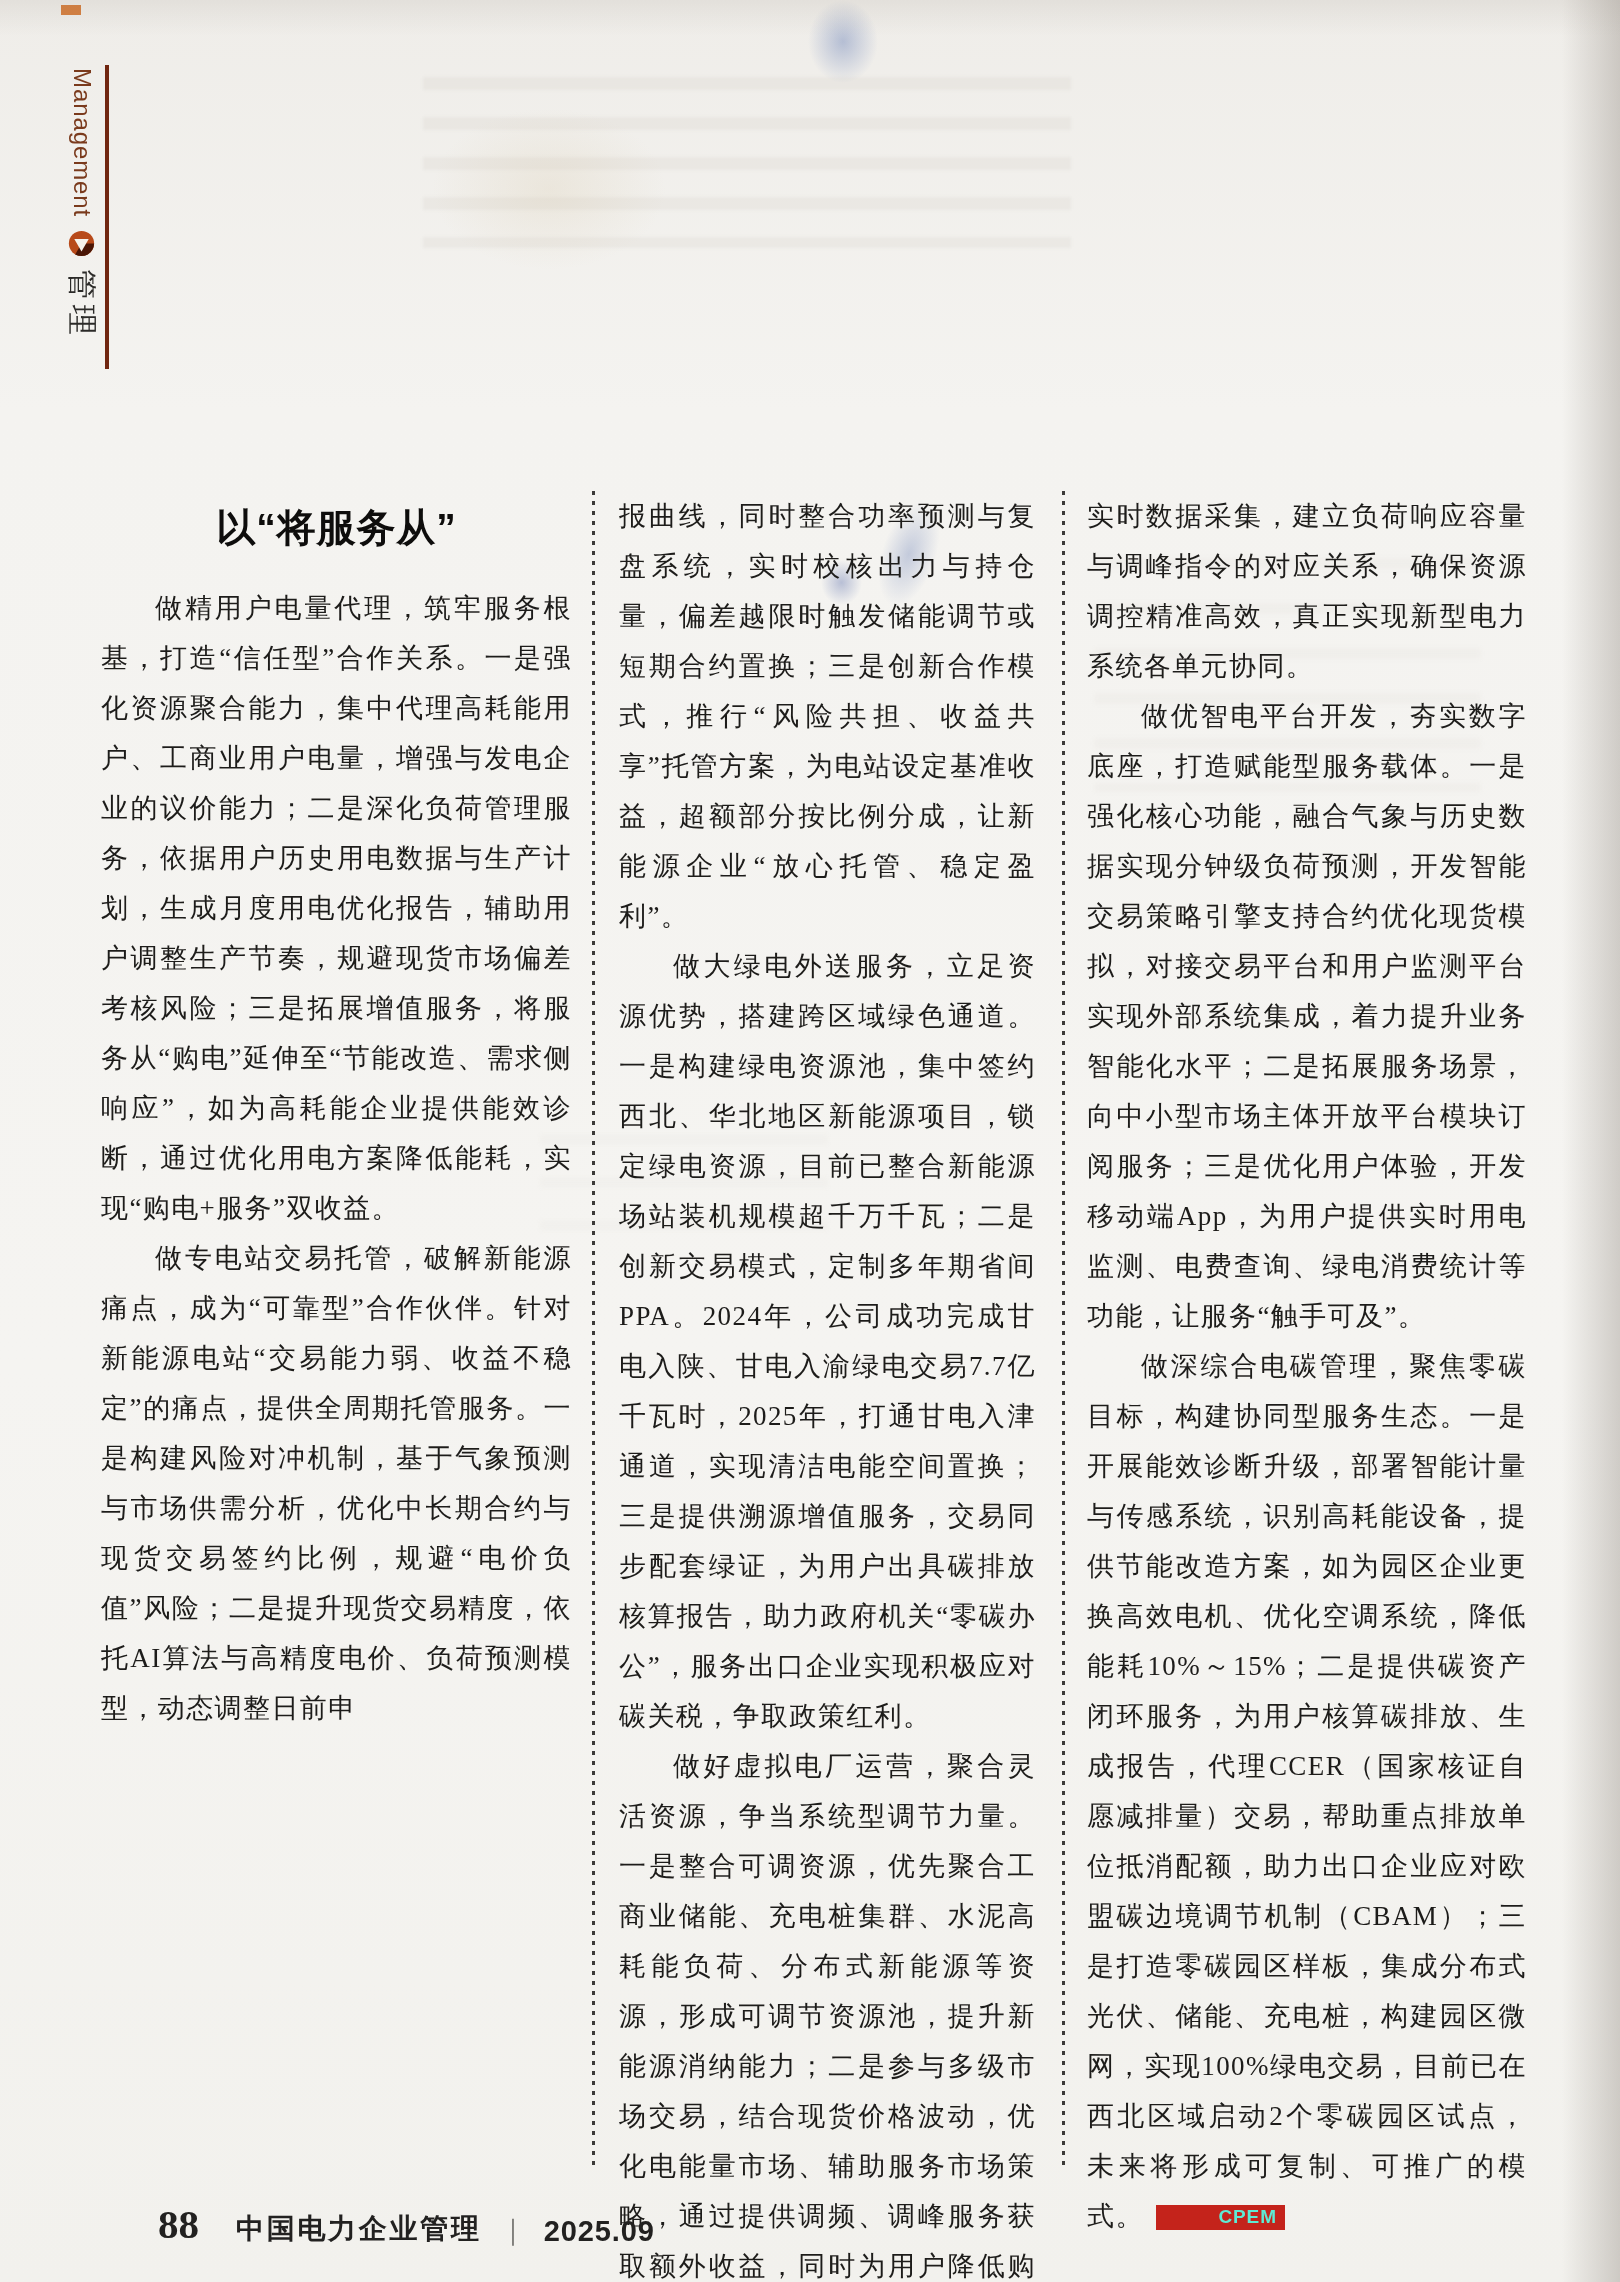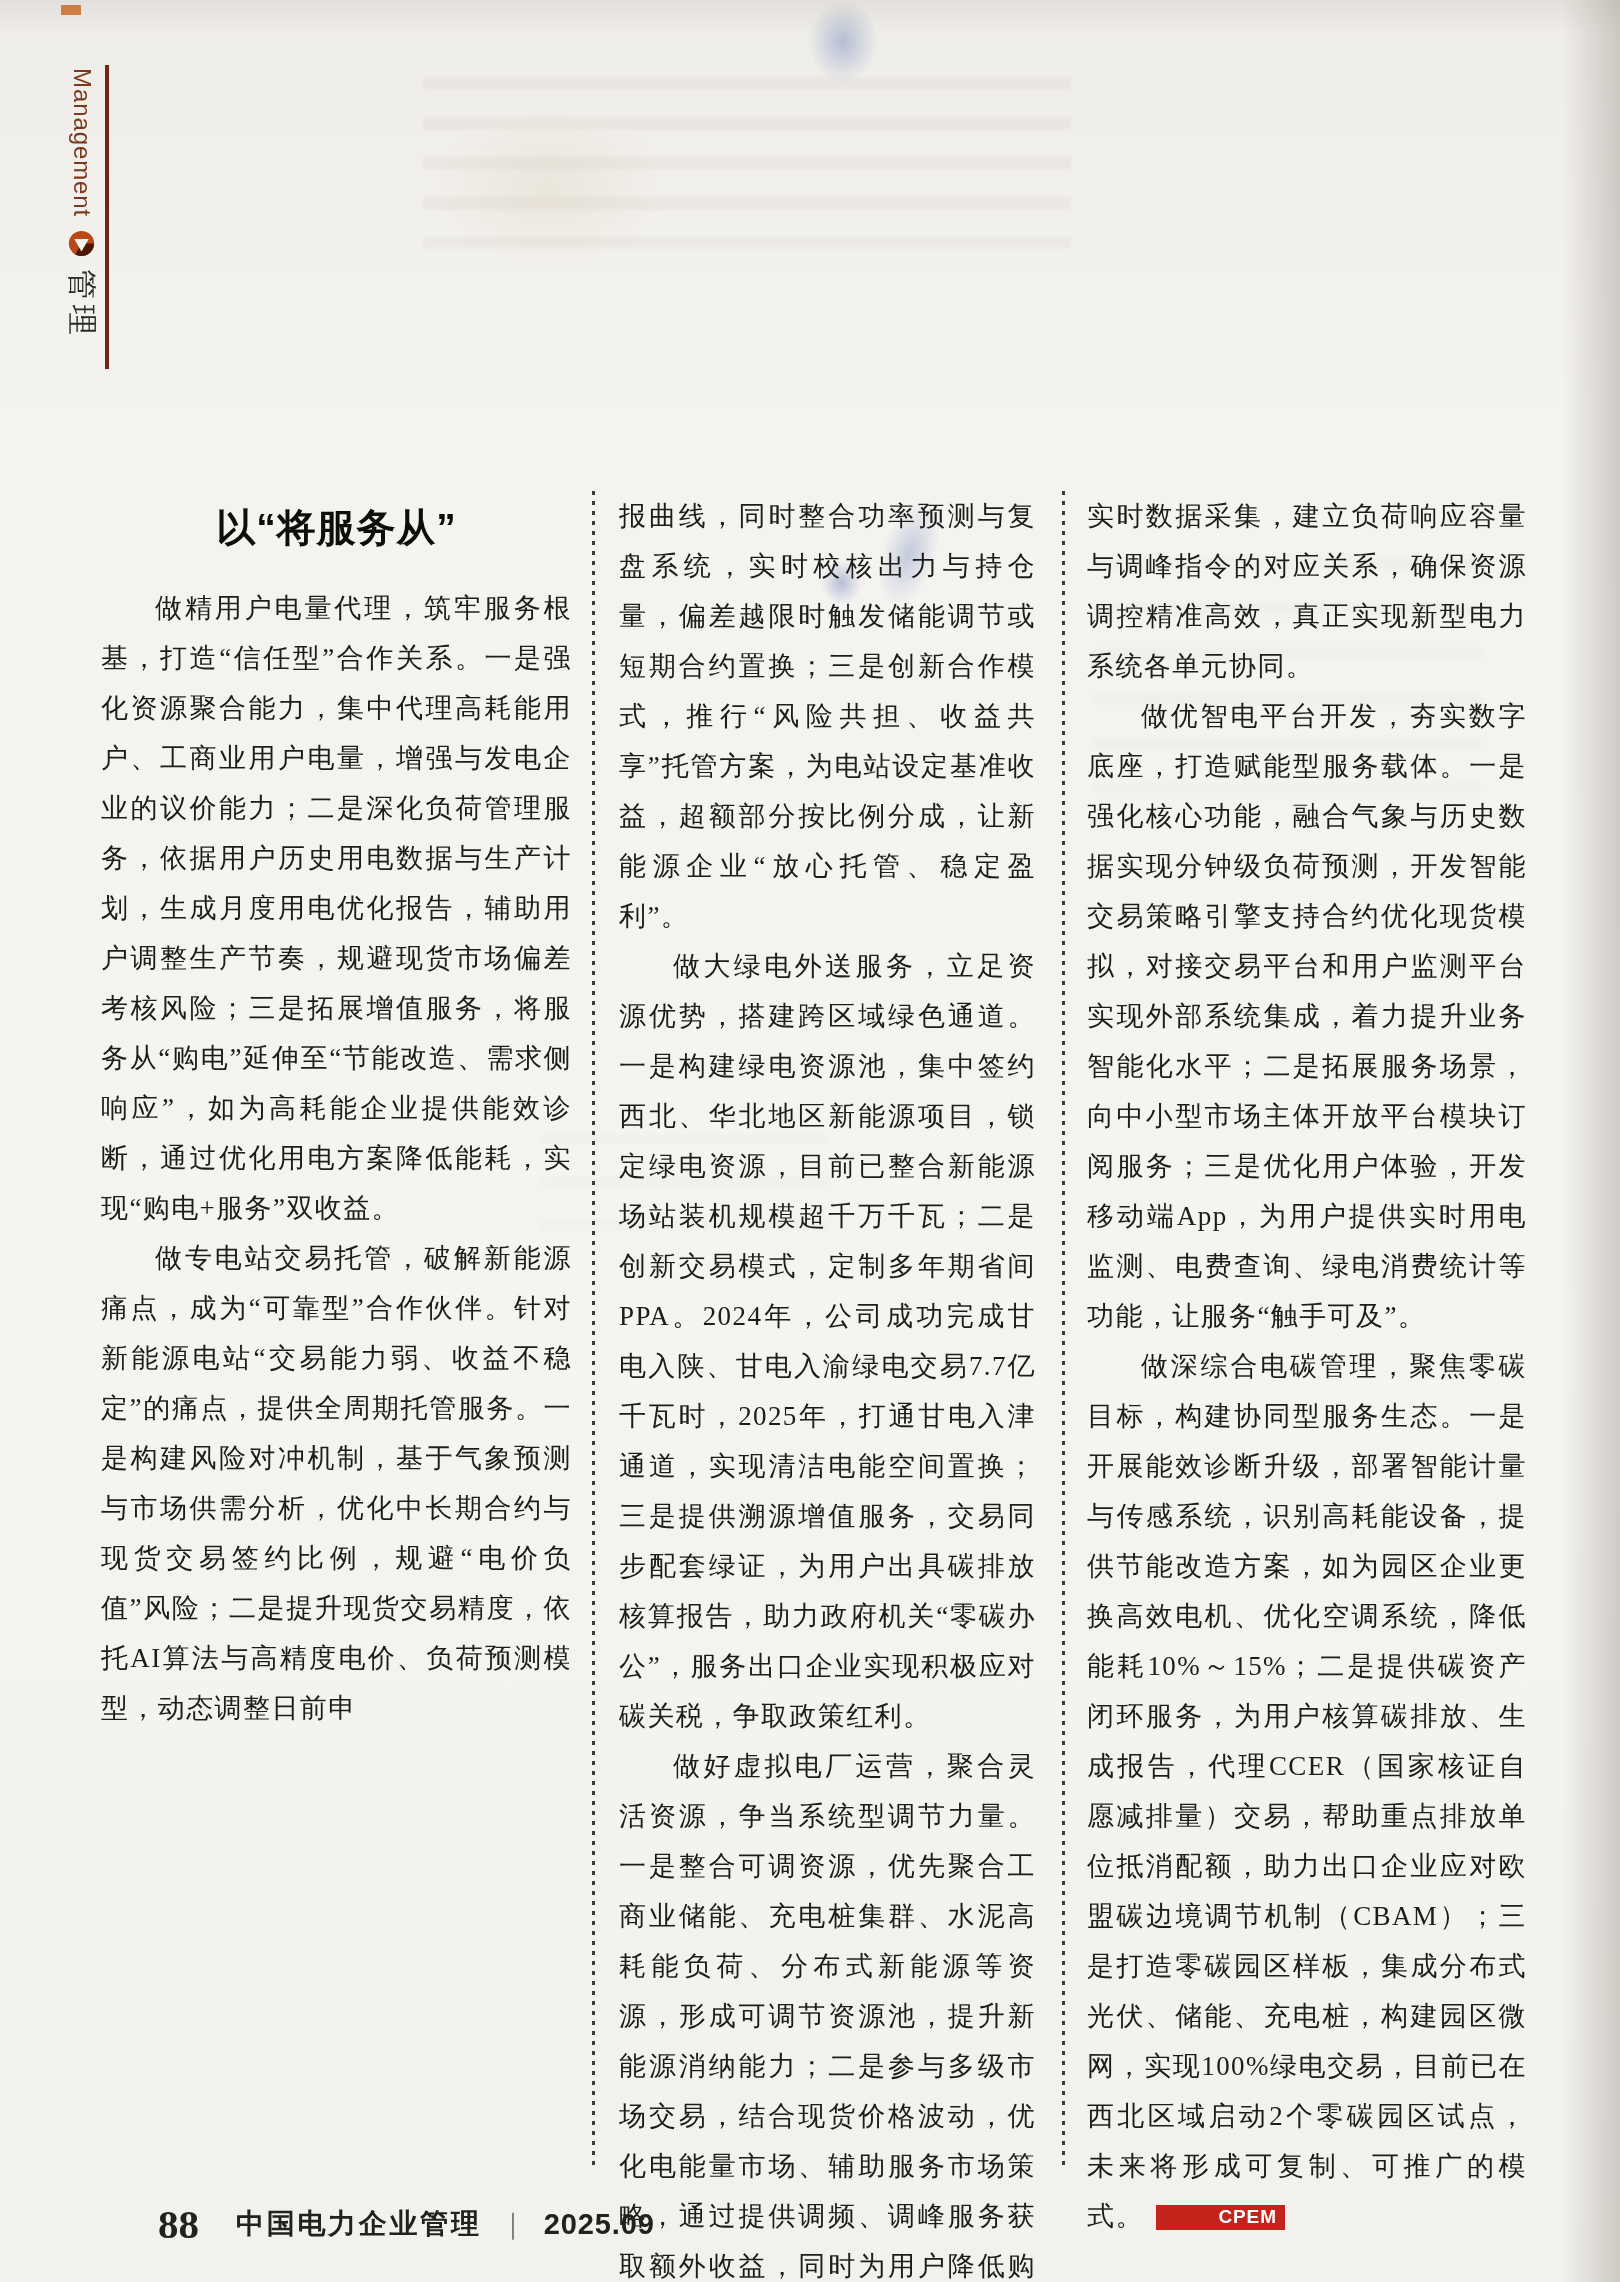--- a/index.html
+++ b/index.html
@@ -61,29 +61,29 @@
   .divider1{left:592px;}
   .divider2{left:1062px;}
 
   .title{
     font-family:"Liberation Sans","DejaVu Sans",sans-serif;
     font-weight:900;font-size:39px;line-height:63px;text-align:center;
     color:#0e0d0c;letter-spacing:0.9px;margin:5.4px 0 23.4px 0;
   }
 
   .cpem-badge{
-    display:inline-block;background:#c4231b;color:#ffffff;
+    display:inline-block;background:#c4231b;color:#5eead4;
     font-family:"Liberation Sans","DejaVu Sans",sans-serif;
     font-size:19px;font-weight:700;letter-spacing:0.9px;
     padding:1.8px 8px 3.6px 8px;margin-left:12.6px;vertical-align:1.8px;line-height:1;
   }
 
   
   .footer{
-    position:absolute;left:158px;top:2200px;display:flex;align-items:center;gap:16px;
+    position:absolute;left:158px;top:2200px;display:flex;align-items:flex-end;gap:16px;
     color:#222120;
   }
   .page-num{font-family:"Liberation Serif","DejaVu Serif",serif;font-weight:700;font-size:41px;}
   .journal{font-family:"Liberation Sans","DejaVu Sans",sans-serif;font-weight:700;
     font-size:28px;letter-spacing:2.7px;margin-left:21px;}
   .foot-sep{color:#6f6d6a;font-size:27px;font-weight:300;margin:0 1.8px;}
   .issue{font-family:"Liberation Sans","DejaVu Sans",sans-serif;font-weight:700;font-size:29px;letter-spacing:0.9px;}
 </style>
 </head>
 <body>

